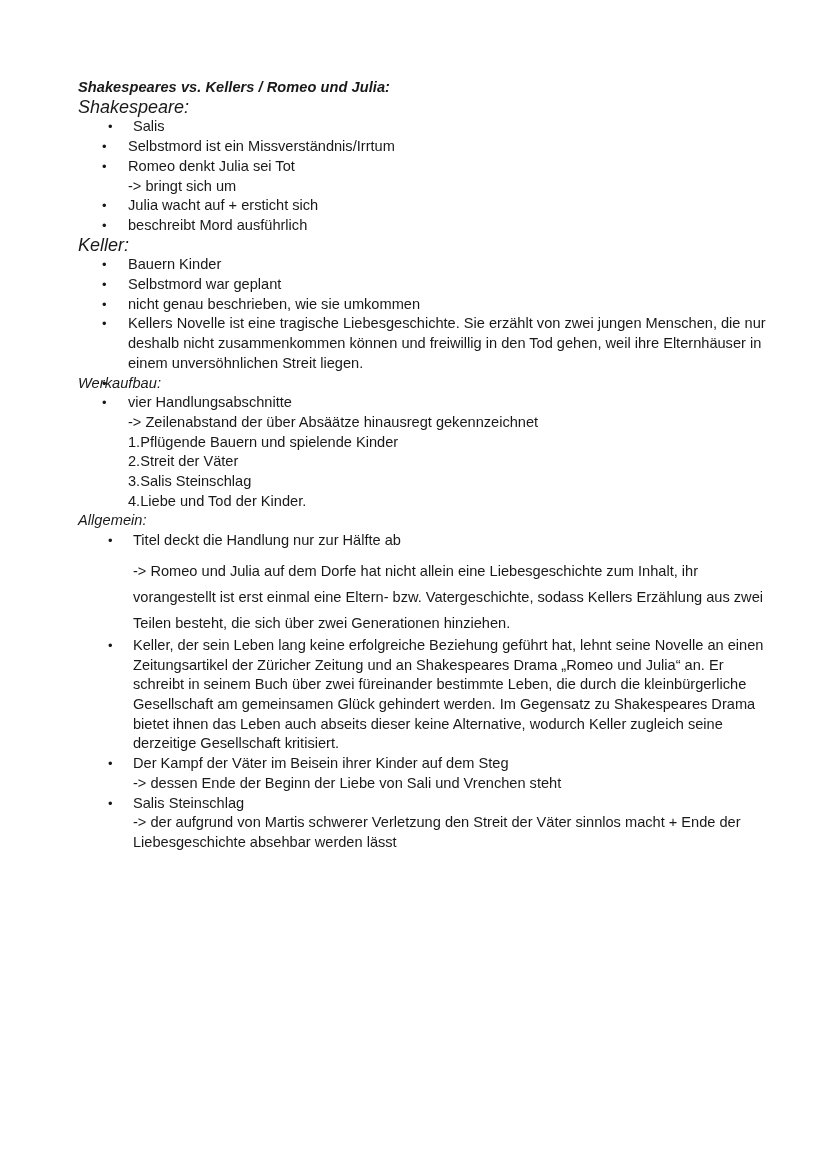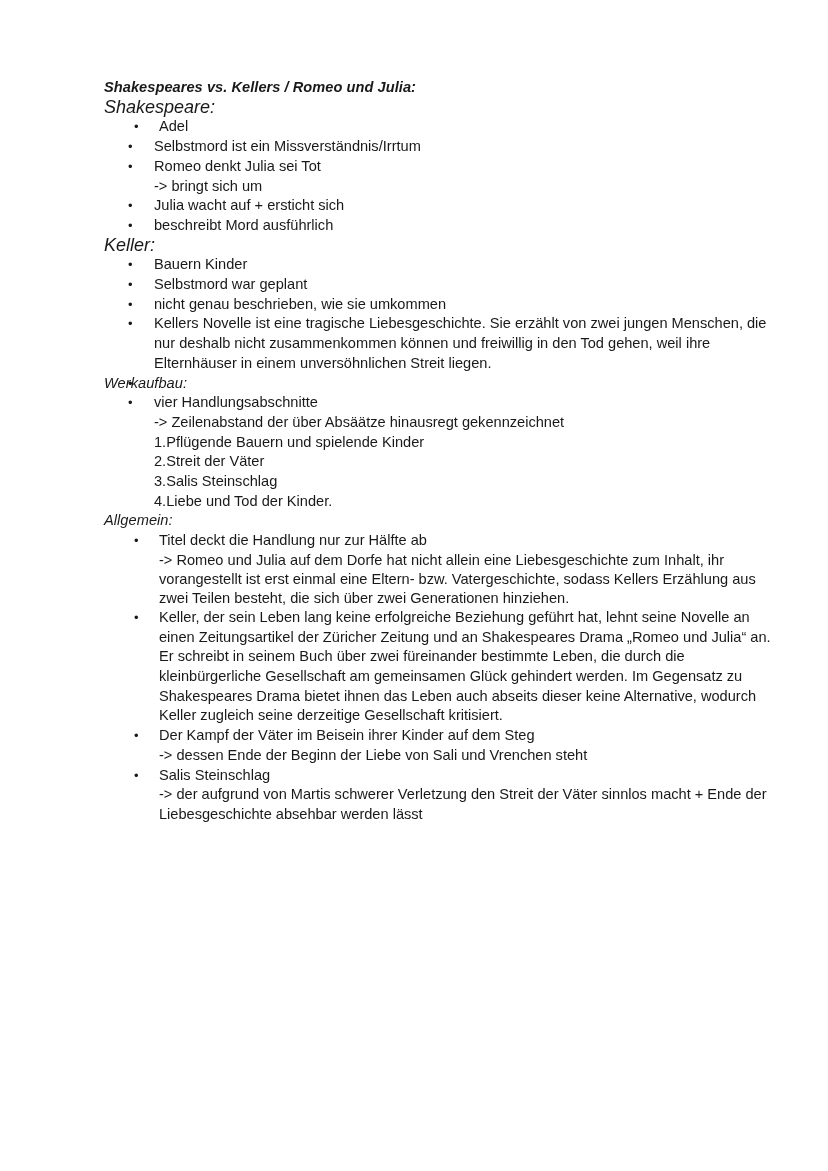--- a/index.html
+++ b/index.html
@@ -13,21 +13,21 @@
     font-family: "Liberation Sans", sans-serif;
     color: #191919;
     -webkit-font-smoothing: antialiased;
   }
   .page {
     position: relative;
     width: 828px;
     height: 1171px;
     background: #ffffff;
     box-sizing: border-box;
-    padding: 78px 56px 0 104px;
+    padding: 78px 56px 0 78px;
   }
   .doc {
     font-size: 14.6px;
     line-height: 19.7px;
   }
 
   
   .h-main {
     font-weight: bold;
     font-style: italic;
@@ -81,35 +81,36 @@
     left: 30px;
   }
   ul.bullets > li.extra {
     padding-left: 55px;
   }
 
   .sub-line {
     line-height: 19.7px;
   }
   .para {
-    line-height: 19px;
+    line-height: 26px;
+    margin-top: 7px;
   }
 </style>
 </head>
 <body>
 
 <div class="page">
   <div class="doc">
 
     <div class="h-main">Shakespeares vs. Kellers / Romeo und Julia:</div>
 
     <div class="h-sub">Shakespeare:</div>
     <ul class="bullets">
       <li class="extra">
-        <span class="bullet">•</span><span>Adel</span>
+        <span class="bullet">•</span><span>Salis</span>
       </li>
       <li>
         <span class="bullet">•</span><span>Selbstmord ist ein Missverständnis/Irrtum</span>
       </li>
       <li>
         <span class="bullet">•</span><span>Romeo denkt Julia sei Tot</span>
         <div class="sub-line">-&gt; bringt sich um</div>
       </li>
       <li>
         <span class="bullet">•</span><span>Julia wacht auf + ersticht sich</span>

